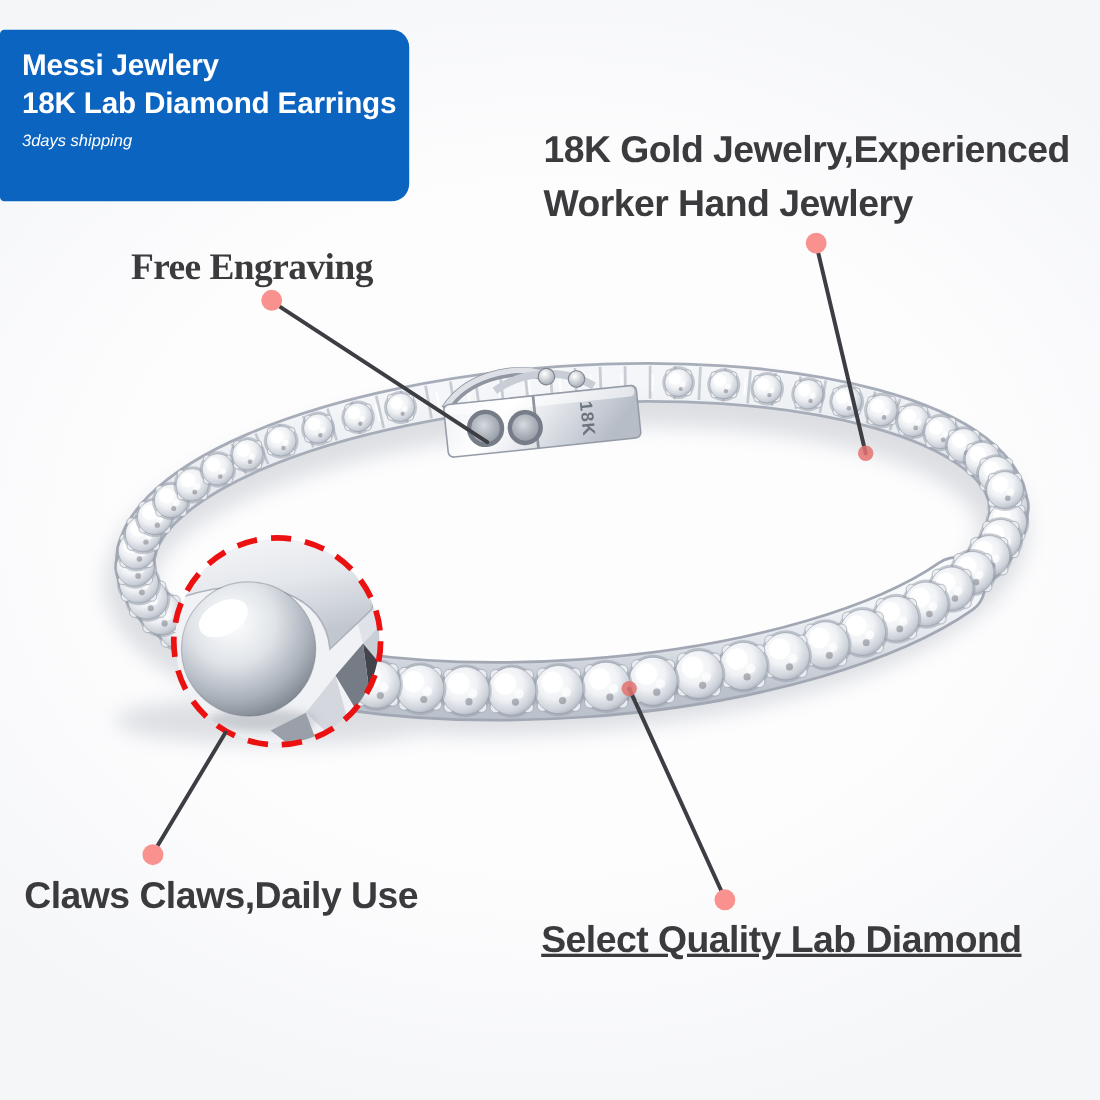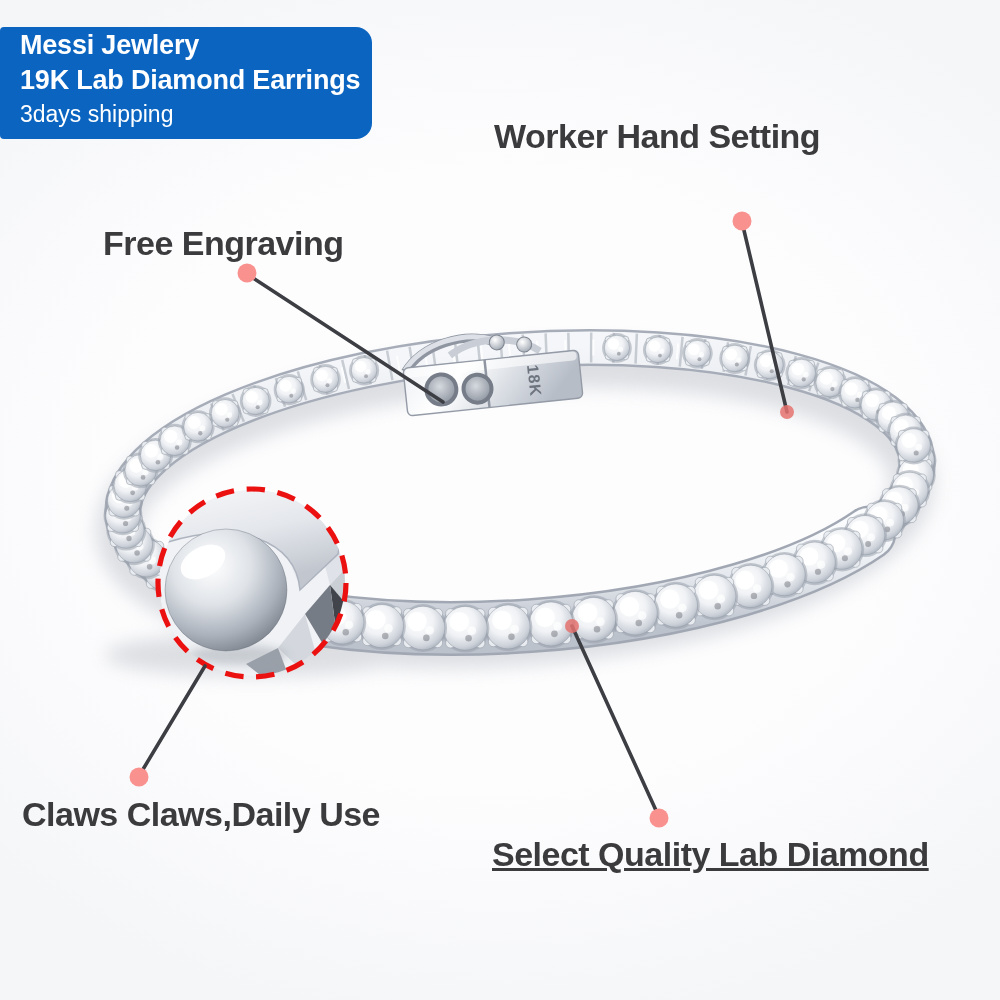--- a/index.html
+++ b/index.html
@@ -3,32 +3,32 @@
 <meta charset="utf-8">
 <style>
   html,body{margin:0;padding:0;background:#ffffff;}
   .stage{
     position:relative;width:1000px;height:1000px;overflow:hidden;
     background:radial-gradient(ellipse 70% 55% at 50% 48%, #fdfdfe 55%, #f5f6f8 100%);
     font-family:"Liberation Sans", sans-serif;
   }
   .stage svg{position:absolute;left:0;top:0;}
   .banner{
-    position:absolute;left:0;top:27px;width:372px;height:112px;box-sizing:border-box;
-    background:#0a64c0;border-radius:4px 16px 16px 4px;padding:1px 10px 0 20px;color:#ffffff;
+    position:absolute;left:0;top:27px;width:372px;height:156px;box-sizing:border-box;
+    background:#0a64c0;border-radius:4px 16px 16px 4px;padding:15px 10px 0 20px;color:#ffffff;
   }
   .banner .b1{font-weight:700;font-size:27px;line-height:35px;letter-spacing:-0.2px;}
   .banner .b2{font-weight:700;font-size:27px;line-height:35px;letter-spacing:-0.2px;}
-  .banner .b3{font-weight:400;font-size:23px;line-height:33px;}
+  .banner .b3{font-weight:400;font-size:15px;line-height:33px;font-style:italic;}
   .callout{
     position:absolute;color:#3b3b3d;font-weight:700;font-size:34px;line-height:49px;
     letter-spacing:-0.5px;white-space:nowrap;
   }
   .c-gold{left:494px;top:112px;}
-  .c-engraving{left:103px;top:219px;}
+  .c-engraving{left:119px;top:219px;font-family:Liberation Serif, serif;}
   .c-claws{left:22px;top:790px;}
   .c-select{left:492px;top:830px;text-decoration:underline;}
 </style>
 </head>
 <body>
 
 <div class="stage">
 
   <svg width="1000" height="1000" viewBox="0 0 1000 1000">
     <defs>
@@ -623,24 +623,25 @@
       <circle cx="742" cy="221" r="9.5" fill="#f9928f"></circle>
       <circle cx="139" cy="777" r="9.5" fill="#f9928f"></circle>
       <circle cx="659" cy="818" r="9.5" fill="#f9928f"></circle>
       <circle cx="787" cy="412" r="7" fill="#e4726e" opacity="0.85"></circle>
       <circle cx="572" cy="626" r="7" fill="#e4726e" opacity="0.85"></circle>
     </g>
   </svg>
 
   <div class="banner">
     <div class="b1">Messi Jewlery</div>
-    <div class="b2">19K Lab Diamond Earrings</div>
+    <div class="b2">18K Lab Diamond Earrings</div>
     <div class="b3">3days shipping</div>
   </div>
 
   <div class="callout c-gold">
-    <div>Worker Hand Setting</div>
+    <div>18K Gold Jewelry,Experienced</div>
+    <div>Worker Hand Jewlery</div>
   </div>
   <div class="callout c-engraving">Free Engraving</div>
   <div class="callout c-claws">Claws Claws,Daily Use</div>
   <div class="callout c-select">Select Quality Lab Diamond</div>
 
 </div>
 
 </body></html>

